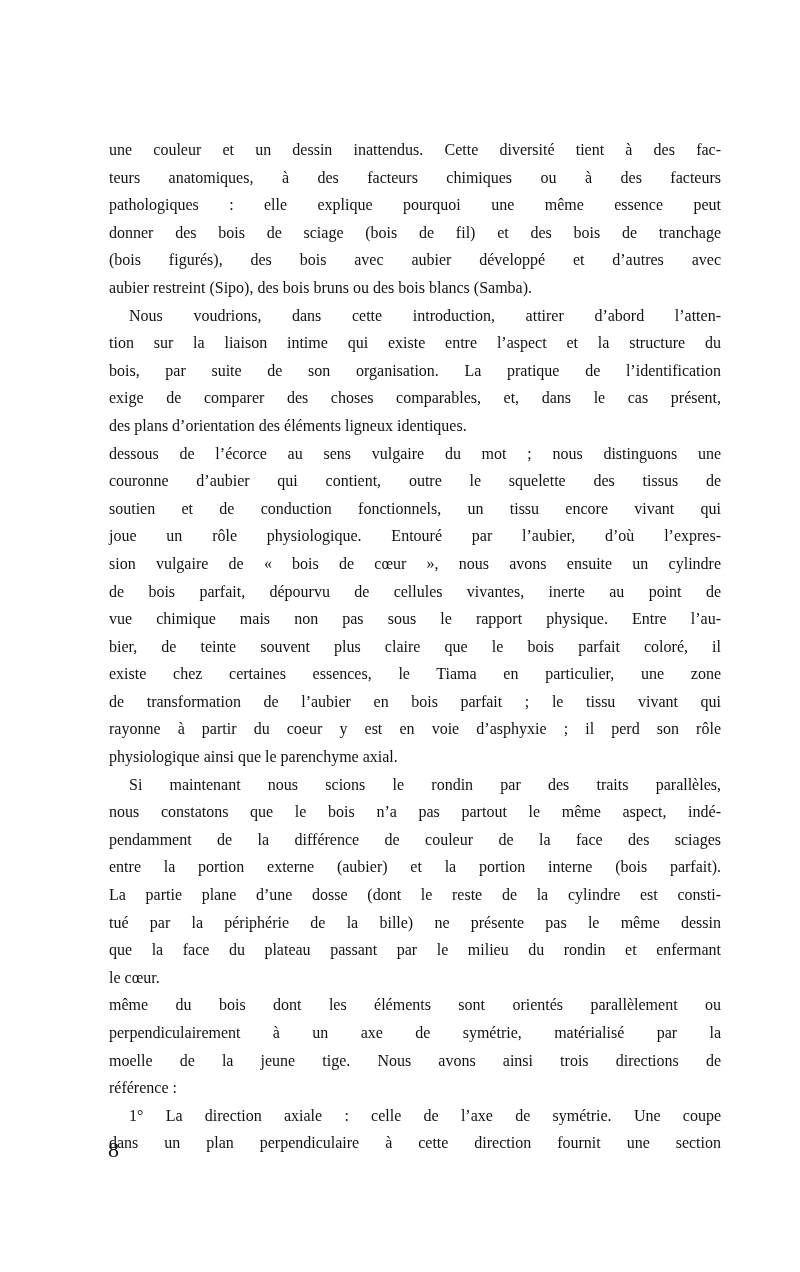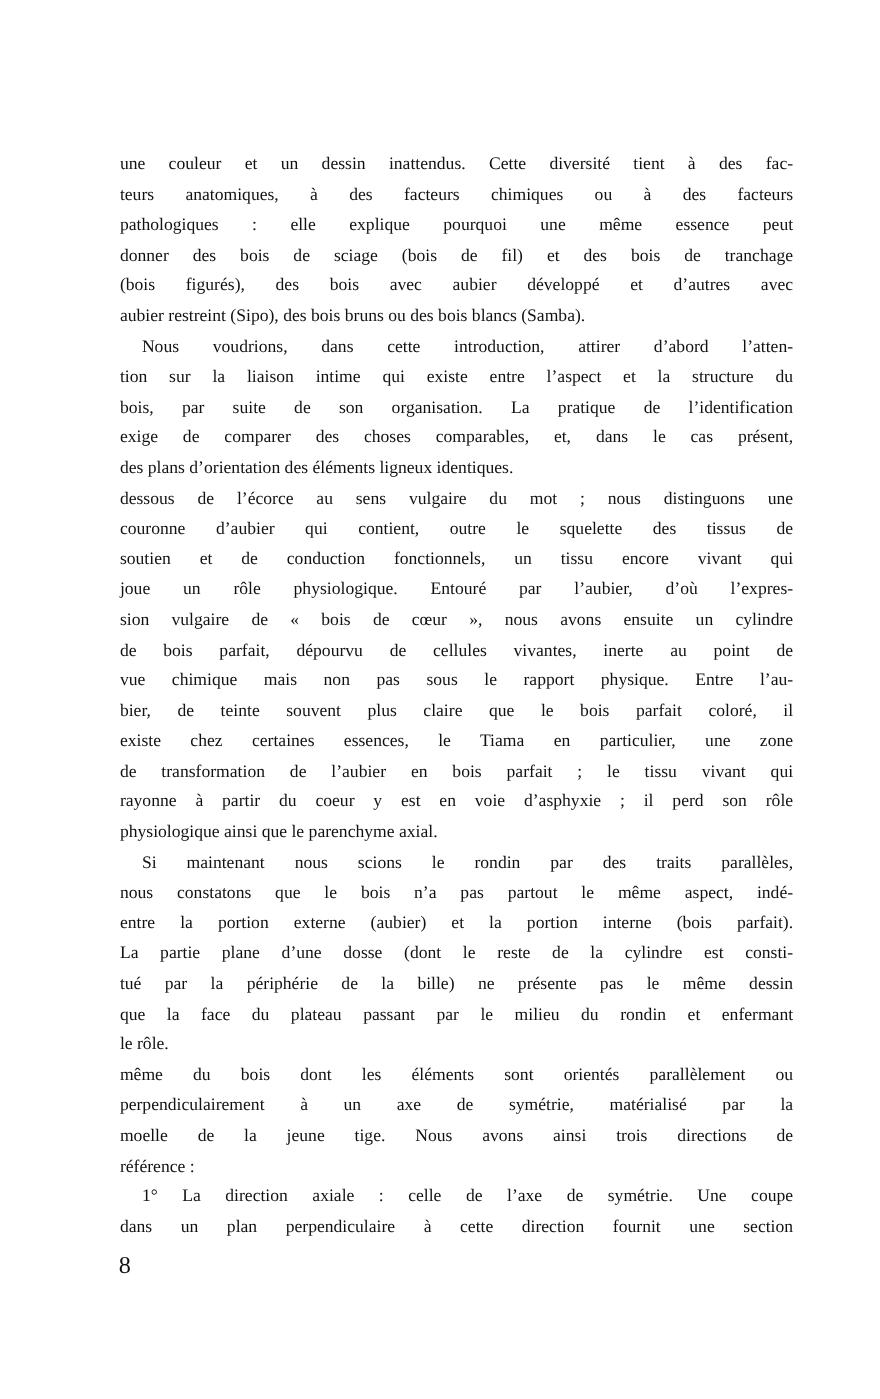--- a/index.html
+++ b/index.html
@@ -73,25 +73,26 @@
       <div class="line">vue chimique mais non pas sous le rapport physique. Entre l’au-</div>
       <div class="line">bier, de teinte souvent plus claire que le bois parfait coloré, il</div>
       <div class="line">existe chez certaines essences, le Tiama en particulier, une zone</div>
       <div class="line">de transformation de l’aubier en bois parfait ; le tissu vivant qui</div>
       <div class="line">rayonne à partir du coeur y est en voie d’asphyxie ; il perd son rôle</div>
       <div class="line last">physiologique ainsi que le parenchyme axial.</div>
     </div>
     <div class="paragraph">
       <div class="line indent">Si maintenant nous scions le rondin par des traits parallèles,</div>
       <div class="line">nous constatons que le bois n’a pas partout le même aspect, indé-</div>
+      <div class="line">pendamment de la différence de couleur de la face des sciages</div>
       <div class="line">entre la portion externe (aubier) et la portion interne (bois parfait).</div>
       <div class="line">La partie plane d’une dosse (dont le reste de la cylindre est consti-</div>
       <div class="line">tué par la périphérie de la bille) ne présente pas le même dessin</div>
       <div class="line">que la face du plateau passant par le milieu du rondin et enfermant</div>
-      <div class="line last">le rôle.</div>
+      <div class="line last">le cœur.</div>
     </div>
     <div class="paragraph">
       <div class="line">même du bois dont les éléments sont orientés parallèlement ou</div>
       <div class="line">perpendiculairement à un axe de symétrie, matérialisé par la</div>
       <div class="line">moelle de la jeune tige. Nous avons ainsi trois directions de</div>
       <div class="line last">référence :</div>
     </div>
     <div class="paragraph">
       <div class="line indent">1° La direction axiale : celle de l’axe de symétrie. Une coupe</div>
       <div class="line">dans un plan perpendiculaire à cette direction fournit une section</div>

